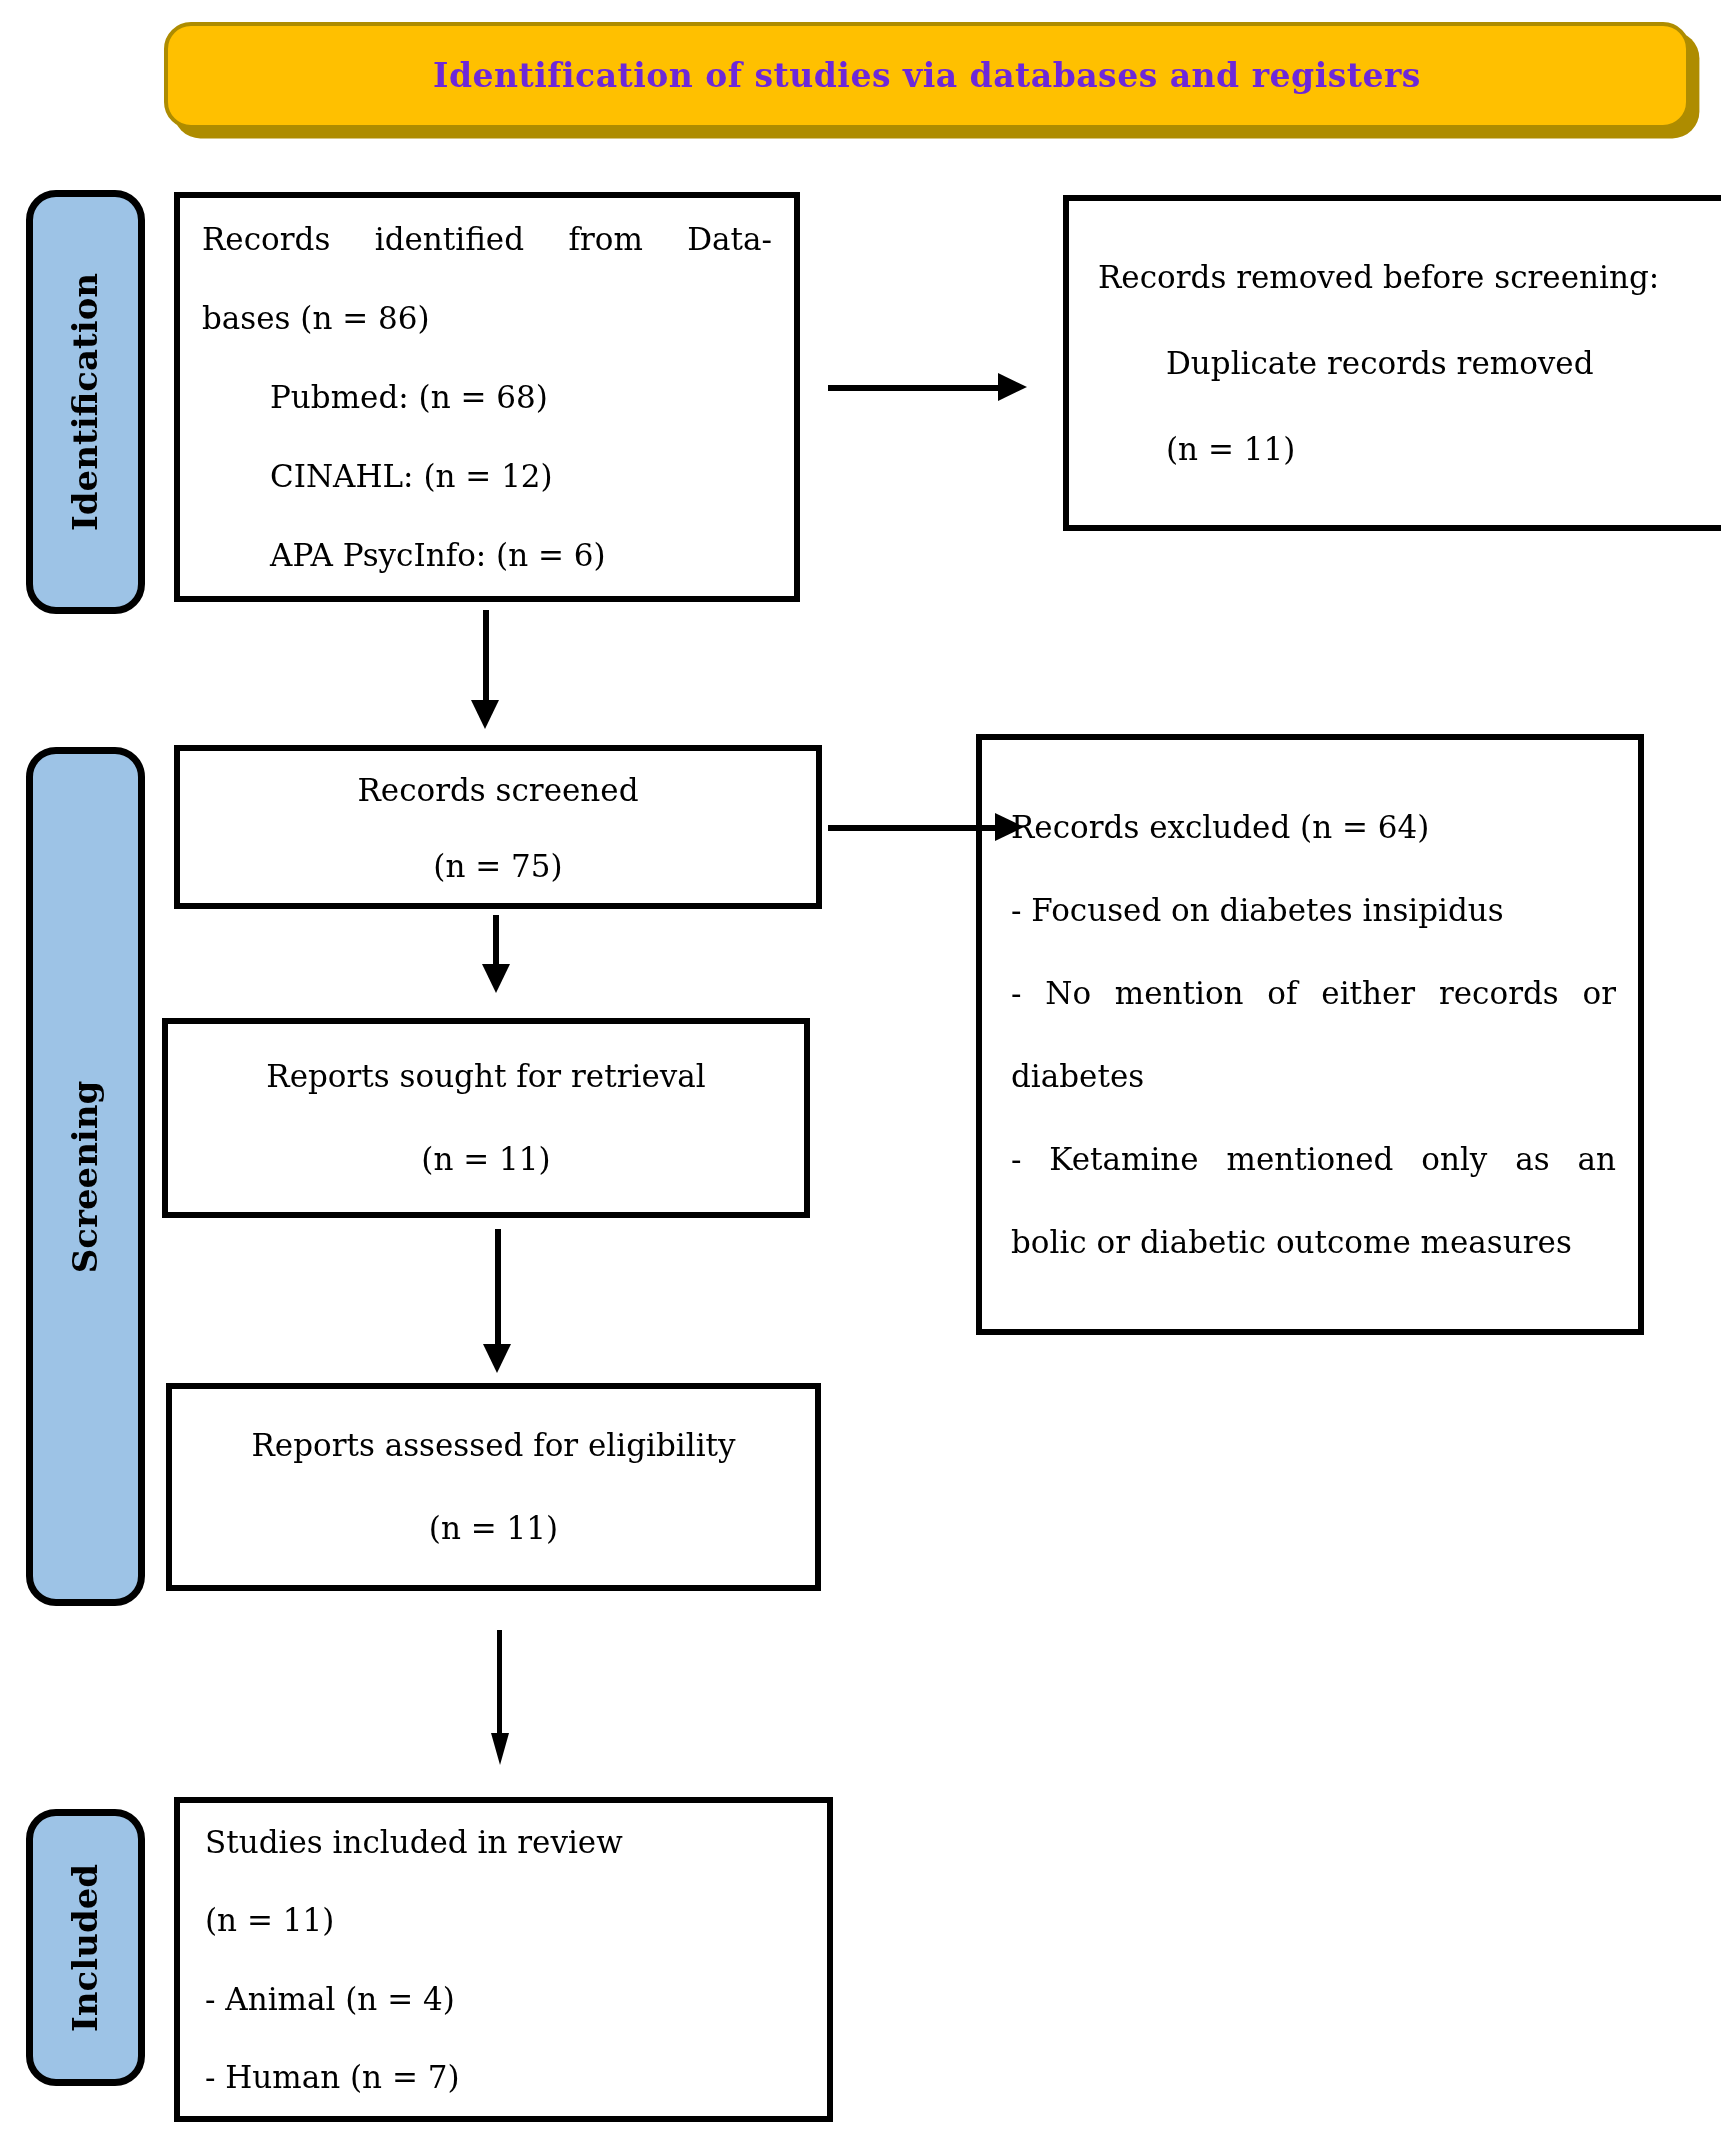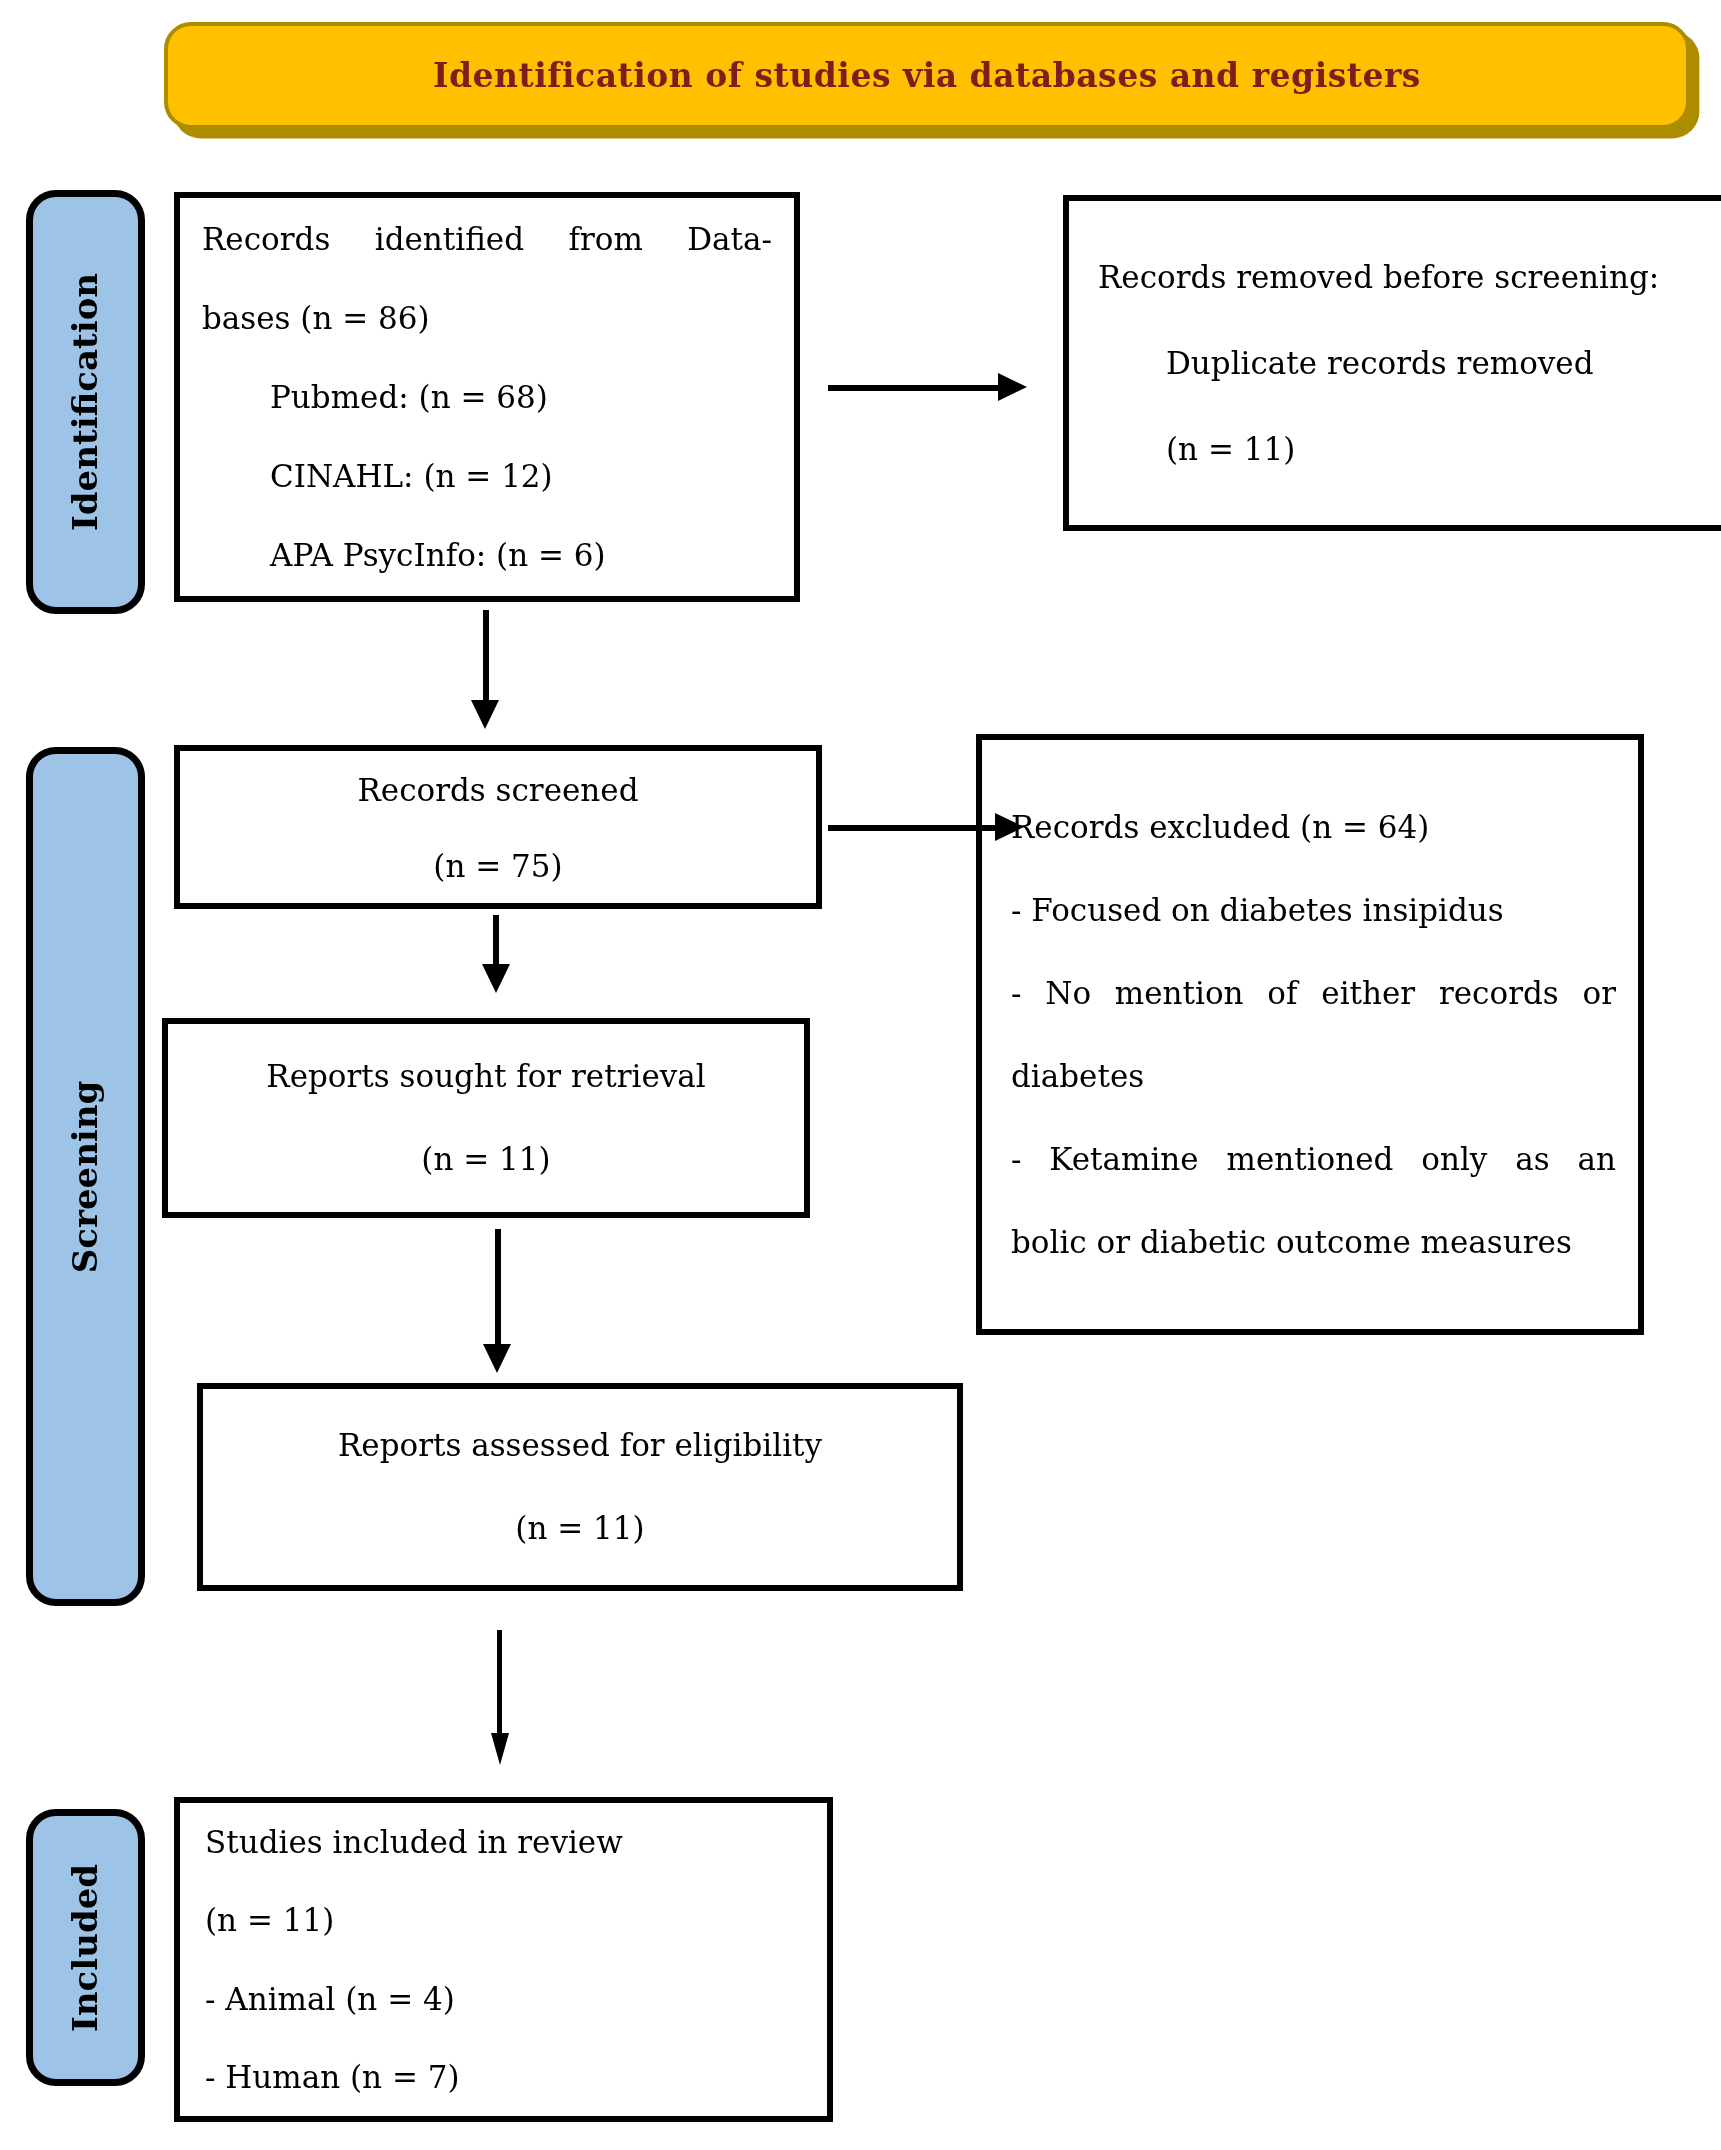--- a/index.html
+++ b/index.html
@@ -18,21 +18,21 @@
   
   .banner{
     position:absolute;left:164px;top:22px;width:1526px;height:107px;
     background:var(--c-banner-fill);
     border:4.7px solid var(--c-banner-edge);
     border-radius:27px;
     box-shadow:9.4px 9.4px 0 0 var(--c-banner-edge);
     display:flex;align-items:center;justify-content:center;
   }
   .banner .title{
-    font-size:33px;font-weight:700;letter-spacing:0.5px;color:#7f1d1d;
+    font-size:33px;font-weight:700;letter-spacing:0.5px;color:#6d28d9;
     white-space:nowrap;
   }
 
   
   .stage{
     position:absolute;left:26px;width:119px;
     background:var(--c-stage-fill);
     border:7.8px solid var(--c-border);
     border-radius:30px;
     display:flex;align-items:center;justify-content:center;
@@ -62,21 +62,21 @@
   .fbox .line.justify{white-space:normal;text-align:justify;}
   .fbox .line.justify::after{content:"";display:inline-block;width:100%;height:0;}
   .fbox .line.indent{padding-left:68px;}
   .fbox .line.center{text-align:center;}
 
   #box-identified{left:174px;top:192px;width:626px;height:410px;--lh:79px;padding:0 22px;}
   #box-removed{left:1027px;top:195px;width:668px;height:336px;--lh:86px;padding:0 22px 0 29px;margin-left:36px;}
   #box-screened{left:174px;top:745px;width:648px;height:164px;--lh:78px;padding:0 15.6px;}
   #box-excluded{left:976px;top:734px;width:668px;height:601px;--lh:83px;padding:0 22px 0 29px;}
   #box-sought{left:162px;top:1018px;width:648px;height:200px;--lh:83px;padding:0 15.6px;}
-  #box-assessed{left:197px;top:1383px;width:766px;height:208px;--lh:83px;padding:0 27px;}
+  #box-assessed{left:166px;top:1383px;width:655px;height:208px;--lh:83px;padding:0 27px;}
   #box-included-studies{left:174px;top:1797px;width:659px;height:325px;--lh:79px;padding:0 28px 0 25px;}
 
   
   .stem{position:absolute;background:var(--c-border);}
   .head{position:absolute;width:0;height:0;}
   .head.right{border-top:14.6px solid transparent;border-bottom:14.6px solid transparent;border-left:29px solid var(--c-border);}
   .head.down{border-left:14px solid transparent;border-right:14px solid transparent;border-top:29px solid var(--c-border);}
   .head.down-narrow{border-left:9.4px solid transparent;border-right:9.4px solid transparent;border-top:32px solid var(--c-border);}
 
   

